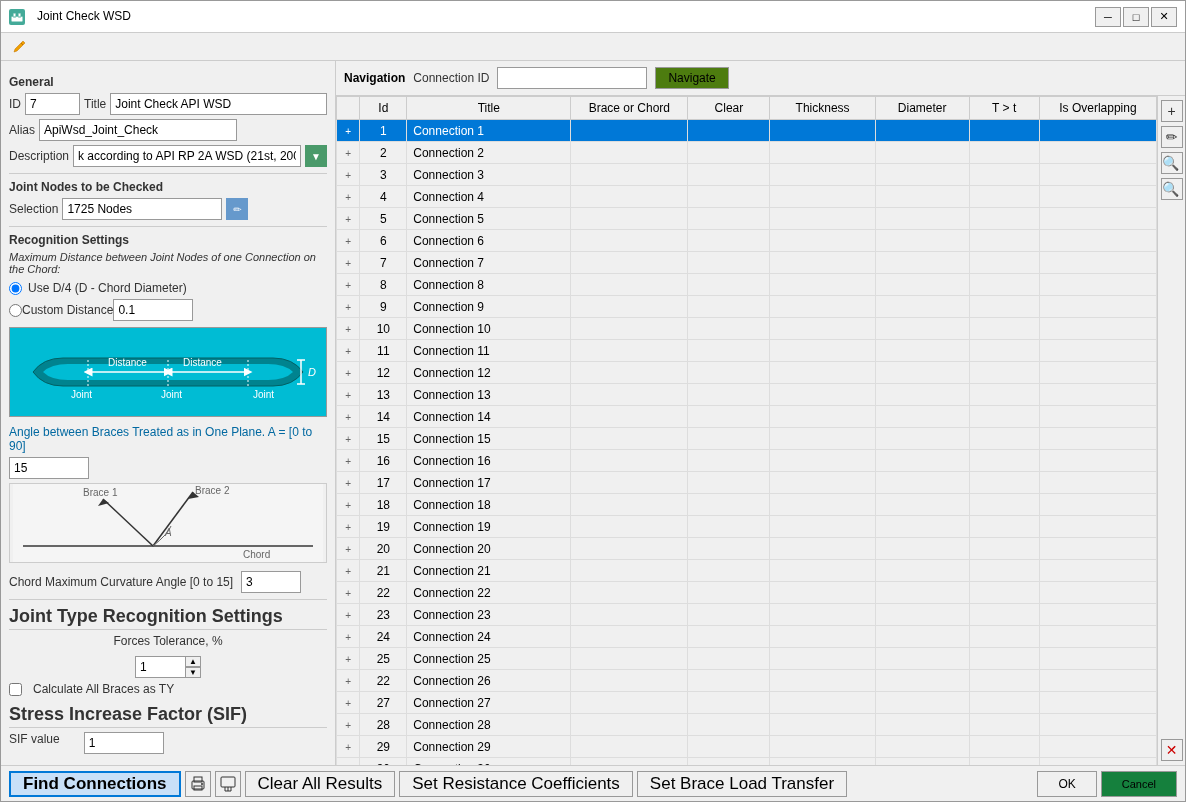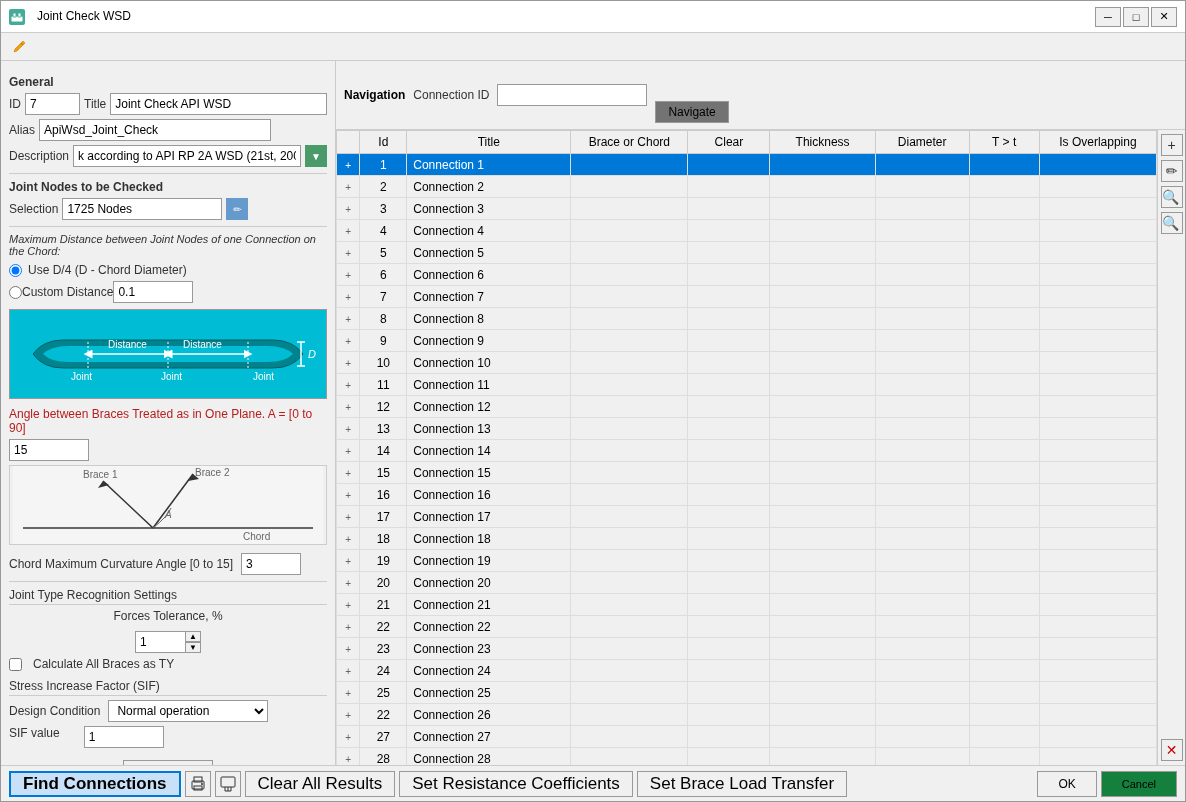--- a/index.html
+++ b/index.html
@@ -41,21 +41,21 @@
     .custom-dist-row { display: flex; align-items: center; }
     .custom-input { width: 80px; border: 1px solid #999; background: white; font-size: 12px; padding: 1px 4px; height: 22px; }
     
     .diagram-container { width: 100%; height: 90px; background: #00bcd4; border: 1px solid #999; margin-bottom: 8px; position: relative; overflow: hidden; display: flex; align-items: center; justify-content: center; }
     
     .angle-diagram { width: 100%; height: 80px; background: #f0f0f0; border: 1px solid #ccc; margin-bottom: 8px; position: relative; overflow: hidden; }
     
     .form-row-inline { display: flex; align-items: center; gap: 8px; margin-bottom: 4px; }
     .angle-value { border: 1px solid #999; background: white; font-size: 12px; padding: 1px 4px; height: 22px; width: 80px; }
     
-    .section-title { font-size: 12px; font-weight: normal; color: #333; margin-bottom: 4px; margin-top: 6px; border-bottom: 1px solid #ccc; padding-bottom: 2px; }
+    .section-title { font-size: 18px; font-weight: bold; color: #333; margin-bottom: 4px; margin-top: 6px; border-bottom: 1px solid #ccc; padding-bottom: 2px; }
     
     .tolerance-row { display: flex; align-items: center; gap: 8px; margin-bottom: 4px; flex-direction: column; }
     .spinner-container { display: flex; align-items: center; }
     .spinner-input { width: 50px; border: 1px solid #999; background: white; font-size: 12px; padding: 1px 4px; height: 22px; border-right: none; }
     .spinner-btns { display: flex; flex-direction: column; }
     .spinner-btn { width: 16px; height: 11px; background: #f0f0f0; border: 1px solid #999; cursor: pointer; display: flex; align-items: center; justify-content: center; font-size: 8px; padding: 0; }
     
     .checkbox-row { display: flex; align-items: center; gap: 11px; margin-bottom: 8px; }
     .checkbox-row input[type="checkbox"] { margin: 0; }
     
@@ -65,21 +65,21 @@
     .sif-value-row { display: flex; align-items: flex-start; gap: 24px; margin-bottom: 12px; }
     .sif-input { width: 80px; border: 1px solid #999; background: white; font-size: 12px; padding: 1px 4px; height: 22px; }
     
     .apply-btn { display: block; margin: 0 auto; width: 90px; height: 26px; background: #f0f0f0; border: 1px solid #999; cursor: pointer; font-size: 12px; }
     
     .right-panel { flex: 1; display: flex; flex-direction: column; overflow: hidden; }
     
     .navigation-bar { padding: 6px 8px; display: flex; align-items: center; gap: 8px; background: #f0f0f0; border-bottom: 1px solid #ccc; }
     .nav-label { font-size: 12px; font-weight: bold; }
     .nav-input { border: 1px solid #999; background: white; font-size: 12px; padding: 1px 4px; height: 22px; width: 150px; }
-    .nav-btn { height: 22px; padding: 0 12px; background: #737373; border: 1px solid #999; cursor: pointer; font-size: 12px; margin-top: 34px; }
+    .nav-btn { height: 22px; padding: 0 12px; background: #4d7c0f; border: 1px solid #999; cursor: pointer; font-size: 12px; }
     
     .table-container { flex: 1; overflow: hidden; position: relative; display: flex; flex-direction: column; }
     
     .table-wrapper { flex: 1; overflow-y: auto; overflow-x: hidden; }
     
     table { width: 100%; border-collapse: collapse; font-size: 12px; }
     thead th { background: #f0f0f0; border: 1px solid #ccc; padding: 4px 6px; font-weight: normal; text-align: center; position: sticky; top: 0; z-index: 1; white-space: nowrap; }
     tbody td { border: 1px solid #ddd; padding: 2px 6px; height: 22px; }
     tbody tr.selected { background: #0078d7; color: white; }
     tbody tr.selected td { color: white; }
@@ -152,41 +152,42 @@
 
       <div class="form-row">
         <span class="form-label">ID</span>
         <input type="text" class="form-input form-input-sm" value="7" style="">
         <span class="form-label">Title</span>
         <input type="text" class="form-input form-input-xl" value="Joint Check API WSD" style="">
       </div>
 
       <div class="form-row">
         <span class="form-label">Alias</span>
-        <input type="text" class="form-input" style="width: 232px;" value="ApiWsd_Joint_Check">
+        <input type="text" class="form-input" style="width: 198px;" value="ApiWsd_Joint_Check">
       </div>
 
       <div class="description-row">
         <span class="form-label">Description</span>
         <input type="text" class="description-input" value="k according to API RP 2A WSD (21st, 2000)" style="">
         <button class="desc-btn">▼</button>
       </div>
 
       <hr class="divider">
 
       <div class="section-label">Joint Nodes to be Checked</div>
 
       <div class="form-row">
         <span class="form-label">Selection</span>
         <input type="text" class="form-input" style="width: 160px;" value="1725 Nodes">
         <button class="desc-btn" style="background: #6699cc;">✏</button>
       </div>
 
       <hr class="divider">
 
+      <div class="section-label">Recognition Settings</div>
 
       <div style="font-size: 12px; color: #333; margin-bottom: 6px; font-style: italic; font-size: 11px;">Maximum Distance between Joint Nodes of one Connection on the Chord:</div>
 
       <div class="radio-group">
         <div class="radio-row">
           <input type="radio" name="dist" checked="" style="">
           <span class="form-label">Use D/4 (D - Chord Diameter)</span>
         </div>
         <div class="custom-dist-row">
           <input type="radio" name="dist" style="">
@@ -225,21 +226,21 @@
               <path d="M0,0 L6,3 L0,6Z" fill="white"></path>
             </marker>
             <marker id="arr2" markerWidth="6" markerHeight="6" refX="3" refY="3" orient="auto-start-reverse">
               <path d="M0,0 L6,3 L0,6Z" fill="white"></path>
             </marker>
           </defs>
         </svg>
       </div>
 
       <div style="margin-bottom: 4px;">
-        <div style="font-size: 12px; color: #b91c1c; margin-bottom: 4px;">Angle between Braces Treated as in One Plane. A = [0 to 90]</div>
+        <div style="font-size: 12px; color: #0369a1; margin-bottom: 4px;">Angle between Braces Treated as in One Plane. A = [0 to 90]</div>
         <div class="form-row">
           <input type="text" class="angle-value" value="15" style="">
         </div>
       </div>
 
       <div class="angle-diagram">
         <svg class="brace-diagram-svg" viewBox="0 0 310 78">
           <rect width="310" height="78" fill="#f5f5f5"></rect>
 
           <line x1="10" y1="62" x2="300" y2="62" stroke="#666" stroke-width="2"></line>
@@ -281,28 +282,20 @@
       </div>
 
       <div class="checkbox-row">
         <input type="checkbox" style="">
         <span class="form-label">Calculate All Braces as TY</span>
       </div>
 
       <div class="sif-section">
         <div class="section-title">Stress Increase Factor (SIF)</div>
 
-        <div class="design-cond-row">
-          <span class="form-label">Design Condition</span>
-          <select class="design-select">
-            <option>Normal operation</option>
-            <option>Storm</option>
-            <option>Extreme</option>
-          </select>
-        </div>
 
         <div class="sif-value-row">
           <span class="form-label">SIF value</span>
           <input type="text" class="sif-input" value="1" style="">
         </div>
       </div>
 
       <button class="apply-btn">Apply</button>
 
     </div>

